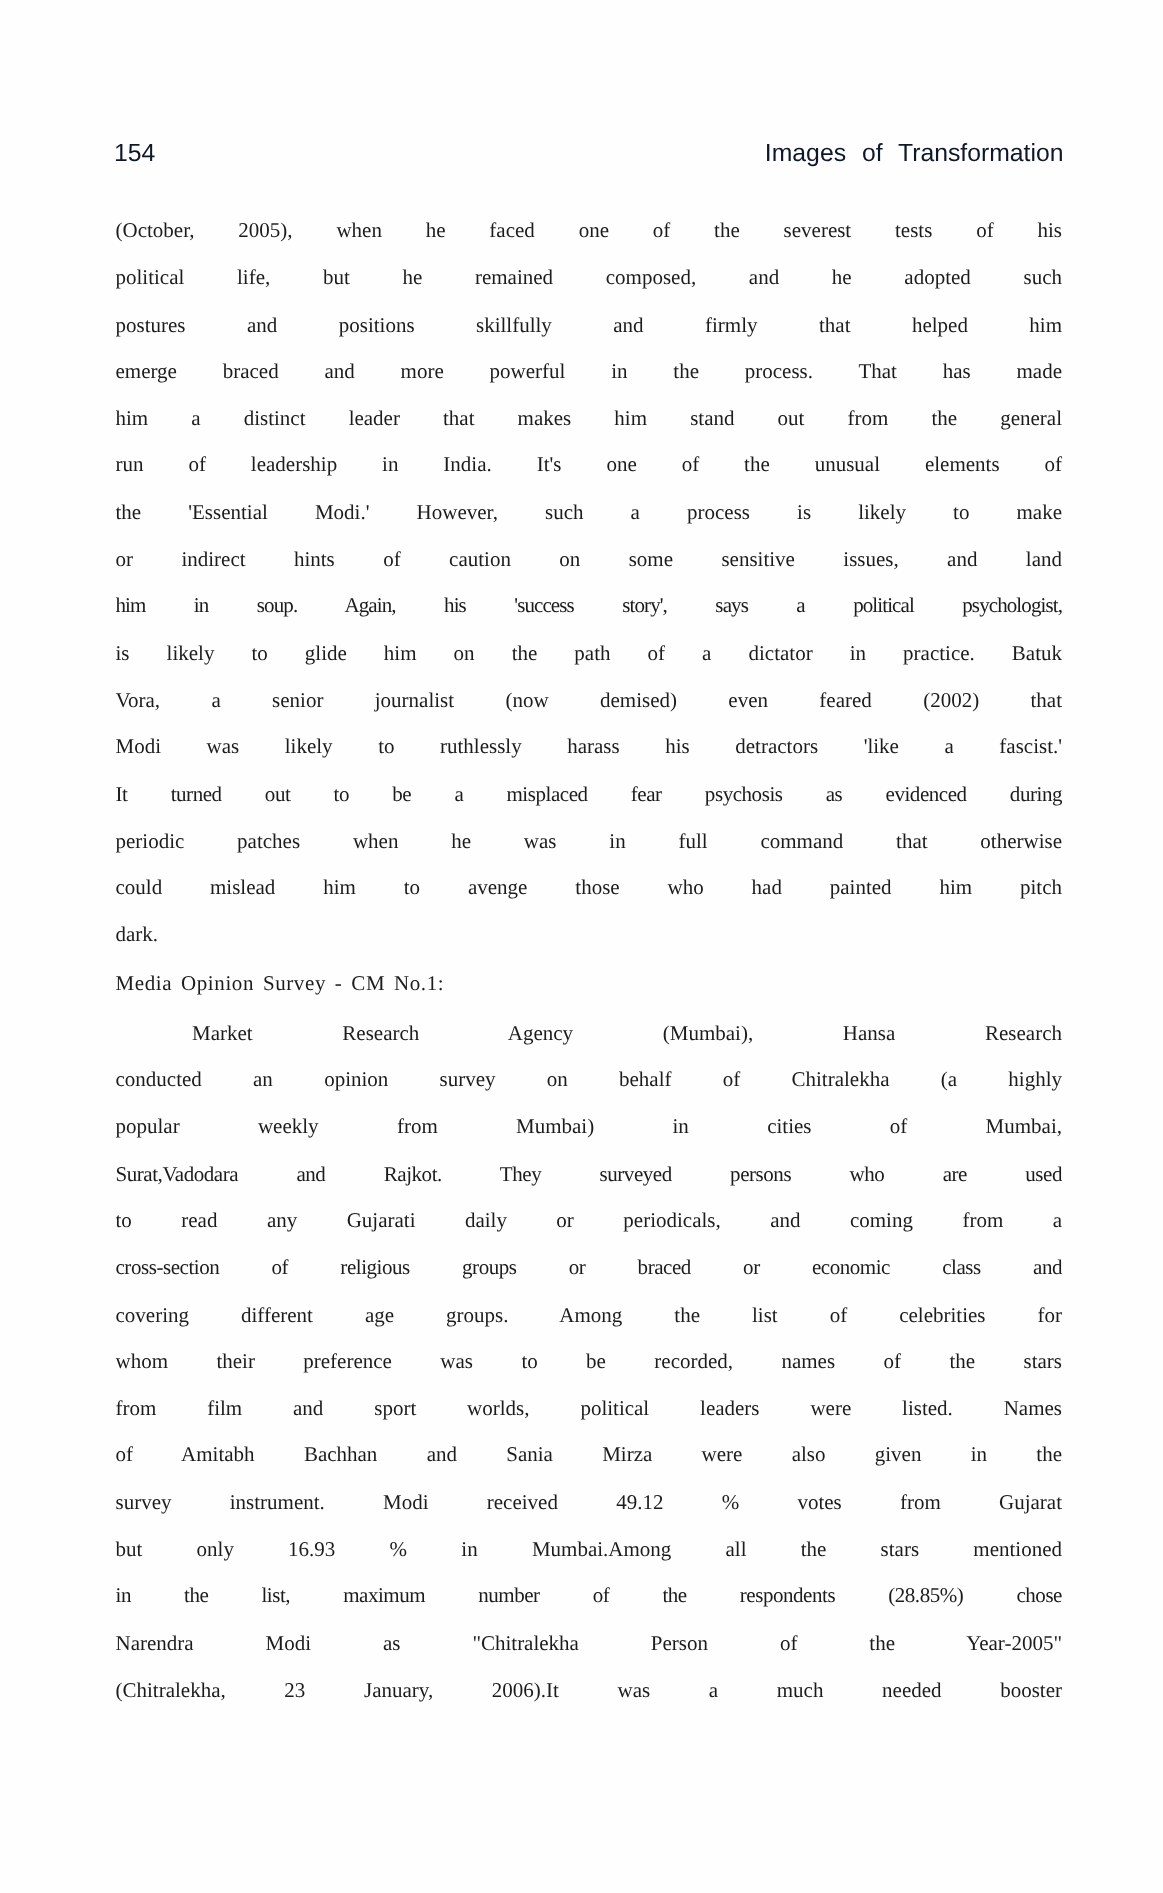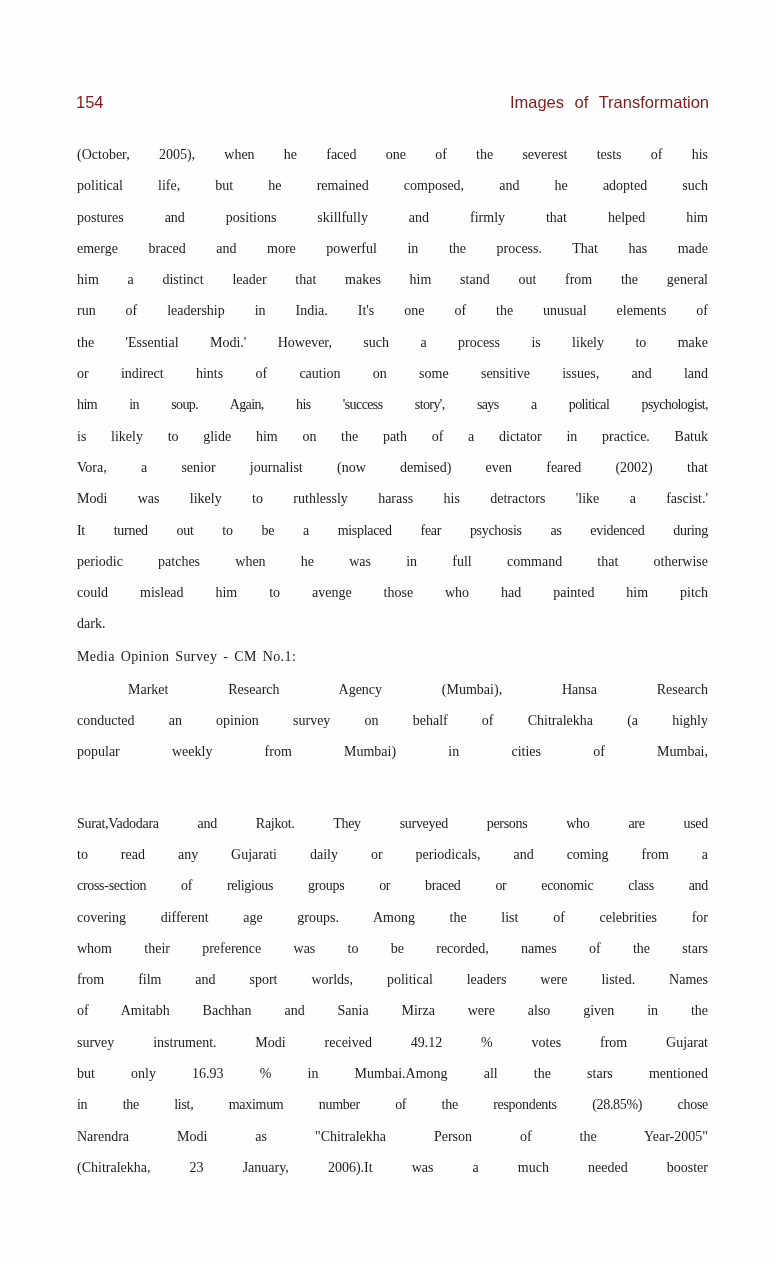--- a/index.html
+++ b/index.html
@@ -21,21 +21,21 @@
     background: #fefefe;
   }
   .running-head {
     position: absolute;
     top: 93px;
     left: 76px;
     width: 633px;
     height: 24px;
     font-family: "Liberation Sans", "DejaVu Sans", sans-serif;
     font-size: 16.5px;
-    color: #7f1d1d;
+    color: #0f172a;
   }
   .running-head .folio {
     position: absolute;
     left: 0;
     top: 0;
   }
   .running-head .title {
     position: absolute;
     right: 0;
     top: 0;
@@ -103,21 +103,21 @@
       <span class="line">could mislead him to avenge those who had painted him pitch</span>
       <span class="line last">dark.</span>
     </div>
 
     <span class="line heading">Media Opinion Survey - CM No.1:</span>
 
     <div>
       <span class="line indent">Market Research Agency (Mumbai), Hansa Research</span>
       <span class="line">conducted an opinion survey on behalf of Chitralekha (a highly</span>
       <span class="line">popular weekly from Mumbai) in cities of Mumbai,</span>
-      <span class="line" style="letter-spacing:-0.3px;margin-top:40px;">Surat,Vadodara and Rajkot. They surveyed persons who are used</span>
+      <span class="line" style="letter-spacing:-0.3px;">Surat,Vadodara and Rajkot. They surveyed persons who are used</span>
       <span class="line">to read any Gujarati daily or periodicals, and coming from a</span>
       <span class="line" style="letter-spacing:-0.3px;">cross-section of religious groups or braced or economic class and</span>
       <span class="line">covering different age groups. Among the list of celebrities for</span>
       <span class="line">whom their preference was to be recorded, names of the stars</span>
       <span class="line">from film and sport worlds, political leaders were listed. Names</span>
       <span class="line">of Amitabh Bachhan and Sania Mirza were also given in the</span>
       <span class="line">survey instrument. Modi received 49.12 % votes from Gujarat</span>
       <span class="line">but only 16.93 % in Mumbai.Among all the stars mentioned</span>
       <span class="line" style="letter-spacing:-0.3px;">in the list, maximum number of the respondents (28.85%) chose</span>
       <span class="line">Narendra Modi as "Chitralekha Person of the Year-2005"</span>

